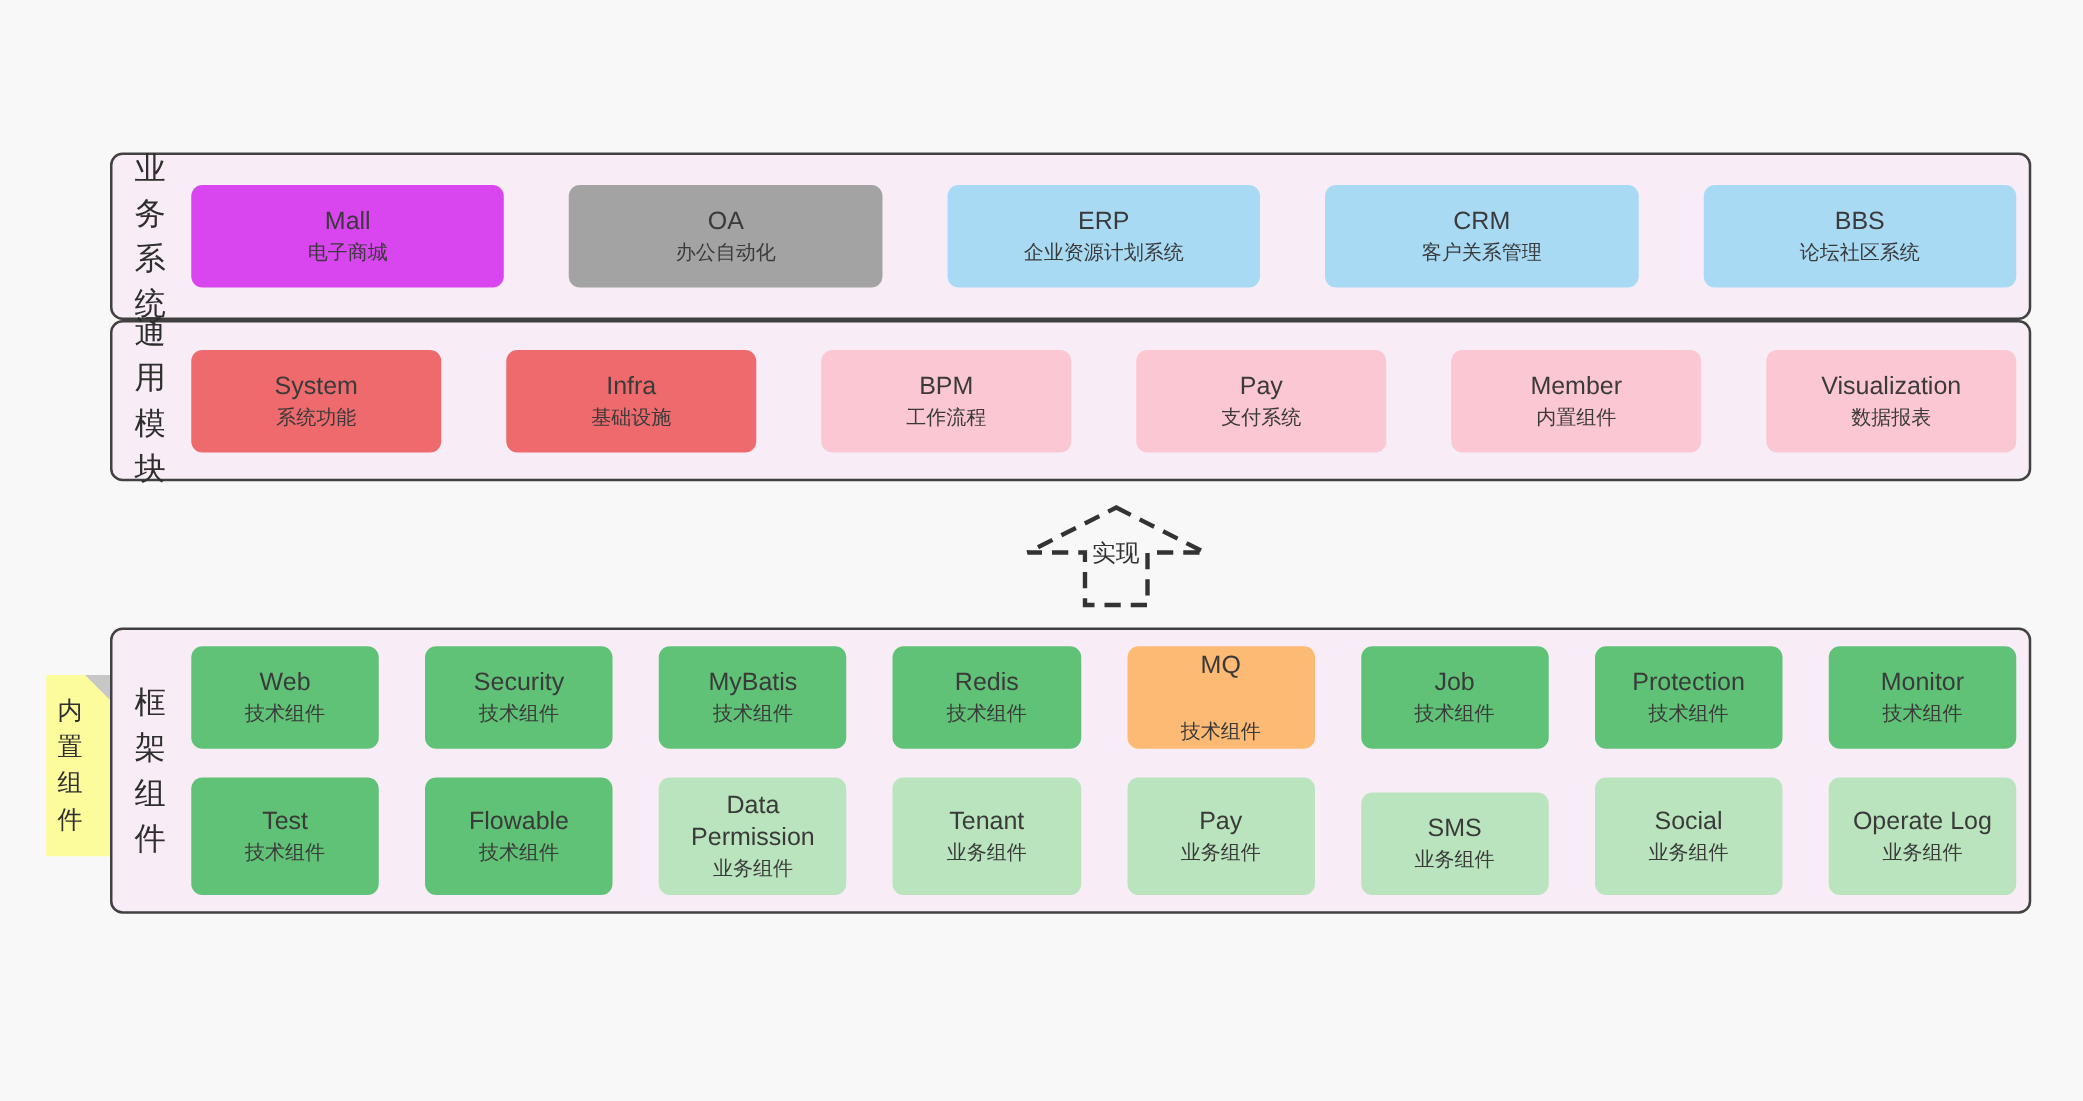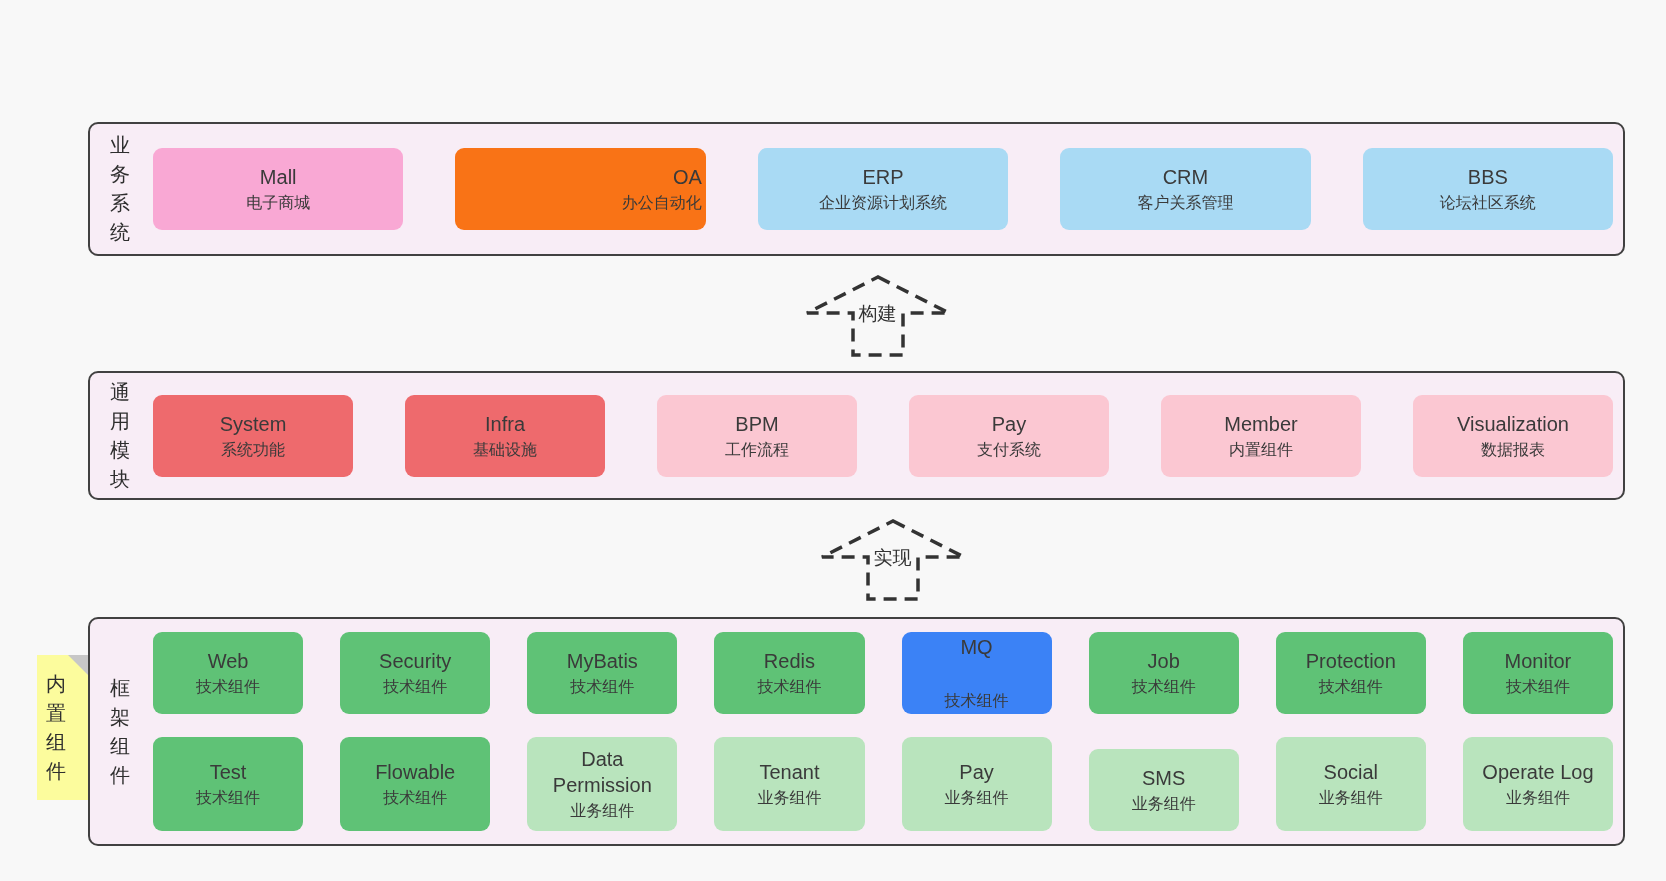--- a/index.html
+++ b/index.html
@@ -21,21 +21,21 @@
     border-radius:10px;
     background:var(--container-bg,#f8edf6);
     display:flex;align-items:center;
     padding:0 10px 0 12px;
   }
   .layer.h-sm{height:134px;}
   .layer.h-md{height:129px;}
   .layer.h-lg{height:229px;}
   .vlabel{
     width:36px;margin-right:15px;flex:0 0 auto;
-    font-size:20px;line-height:1.45;
+    font-size:25px;line-height:1.45;
     text-align:center;word-break:break-all;
     color:#2e2e2e;
   }
   .rows{flex:1;display:flex;flex-direction:column;gap:23px;}
   .row{display:flex;gap:52px;}
   .row.cols-8{gap:37px;}
   .box{
     flex:1;min-height:82px;border-radius:9px;
     display:flex;flex-direction:column;align-items:center;justify-content:center;
     text-align:center;padding:2px 4px;box-sizing:border-box;
@@ -82,53 +82,45 @@
 </head>
 <body>
 
 <div class="stage">
 
   <section class="layer-wrap">
     <div class="layer h-sm">
       <div class="vlabel">业务系统</div>
       <div class="rows">
           <div class="row">
-            <div class="box" style="background: #f9a8d4;">
+            <div class="box" style="background: #d946ef;">
               <div class="bt">Mall</div>
               <div class="bs">电子商城</div>
             </div>
-            <div class="box" style="background: #f97316; align-items: flex-end;">
+            <div class="box" style="background: #a3a3a3;">
               <div class="bt">OA</div>
               <div class="bs">办公自动化</div>
             </div>
             <div class="box" style="background: rgb(169, 218, 244);">
               <div class="bt">ERP</div>
               <div class="bs">企业资源计划系统</div>
             </div>
             <div class="box" style="background: rgb(169, 218, 244);">
               <div class="bt">CRM</div>
               <div class="bs">客户关系管理</div>
             </div>
             <div class="box" style="background: rgb(169, 218, 244);">
               <div class="bt">BBS</div>
               <div class="bs">论坛社区系统</div>
             </div>
           </div>
         </div>
     </div>
   </section>
 
-  <div class="arrow-zone z1">
-    <div class="arrow a1">
-      <svg viewBox="0 0 148 84">
-        <polygon class="arrow-shape" points="74,3 145,39 99,39 99,81 49,81 49,39 3,39"></polygon>
-      </svg>
-      <span class="arrow-label">构建</span>
-    </div>
-  </div>
 
   <section class="layer-wrap">
     <div class="layer h-md">
       <div class="vlabel">通用模块</div>
       <div class="rows">
           <div class="row">
             <div class="box" style="background: rgb(238, 106, 109);">
               <div class="bt">System</div>
               <div class="bs">系统功能</div>
             </div>
@@ -186,21 +178,21 @@
               <div class="bs">技术组件</div>
             </div>
             <div class="box" style="background: rgb(95, 194, 118);">
               <div class="bt">MyBatis</div>
               <div class="bs">技术组件</div>
             </div>
             <div class="box" style="background: rgb(95, 194, 118);">
               <div class="bt">Redis</div>
               <div class="bs">技术组件</div>
             </div>
-            <div class="box" style="background: #3b82f6; gap: 28px;">
+            <div class="box" style="background: #fdba74; gap: 28px;">
               <div class="bt">MQ</div>
               <div class="bs">技术组件</div>
             </div>
             <div class="box" style="background: rgb(95, 194, 118);">
               <div class="bt">Job</div>
               <div class="bs">技术组件</div>
             </div>
             <div class="box" style="background: rgb(95, 194, 118);">
               <div class="bt">Protection</div>
               <div class="bs">技术组件</div>

